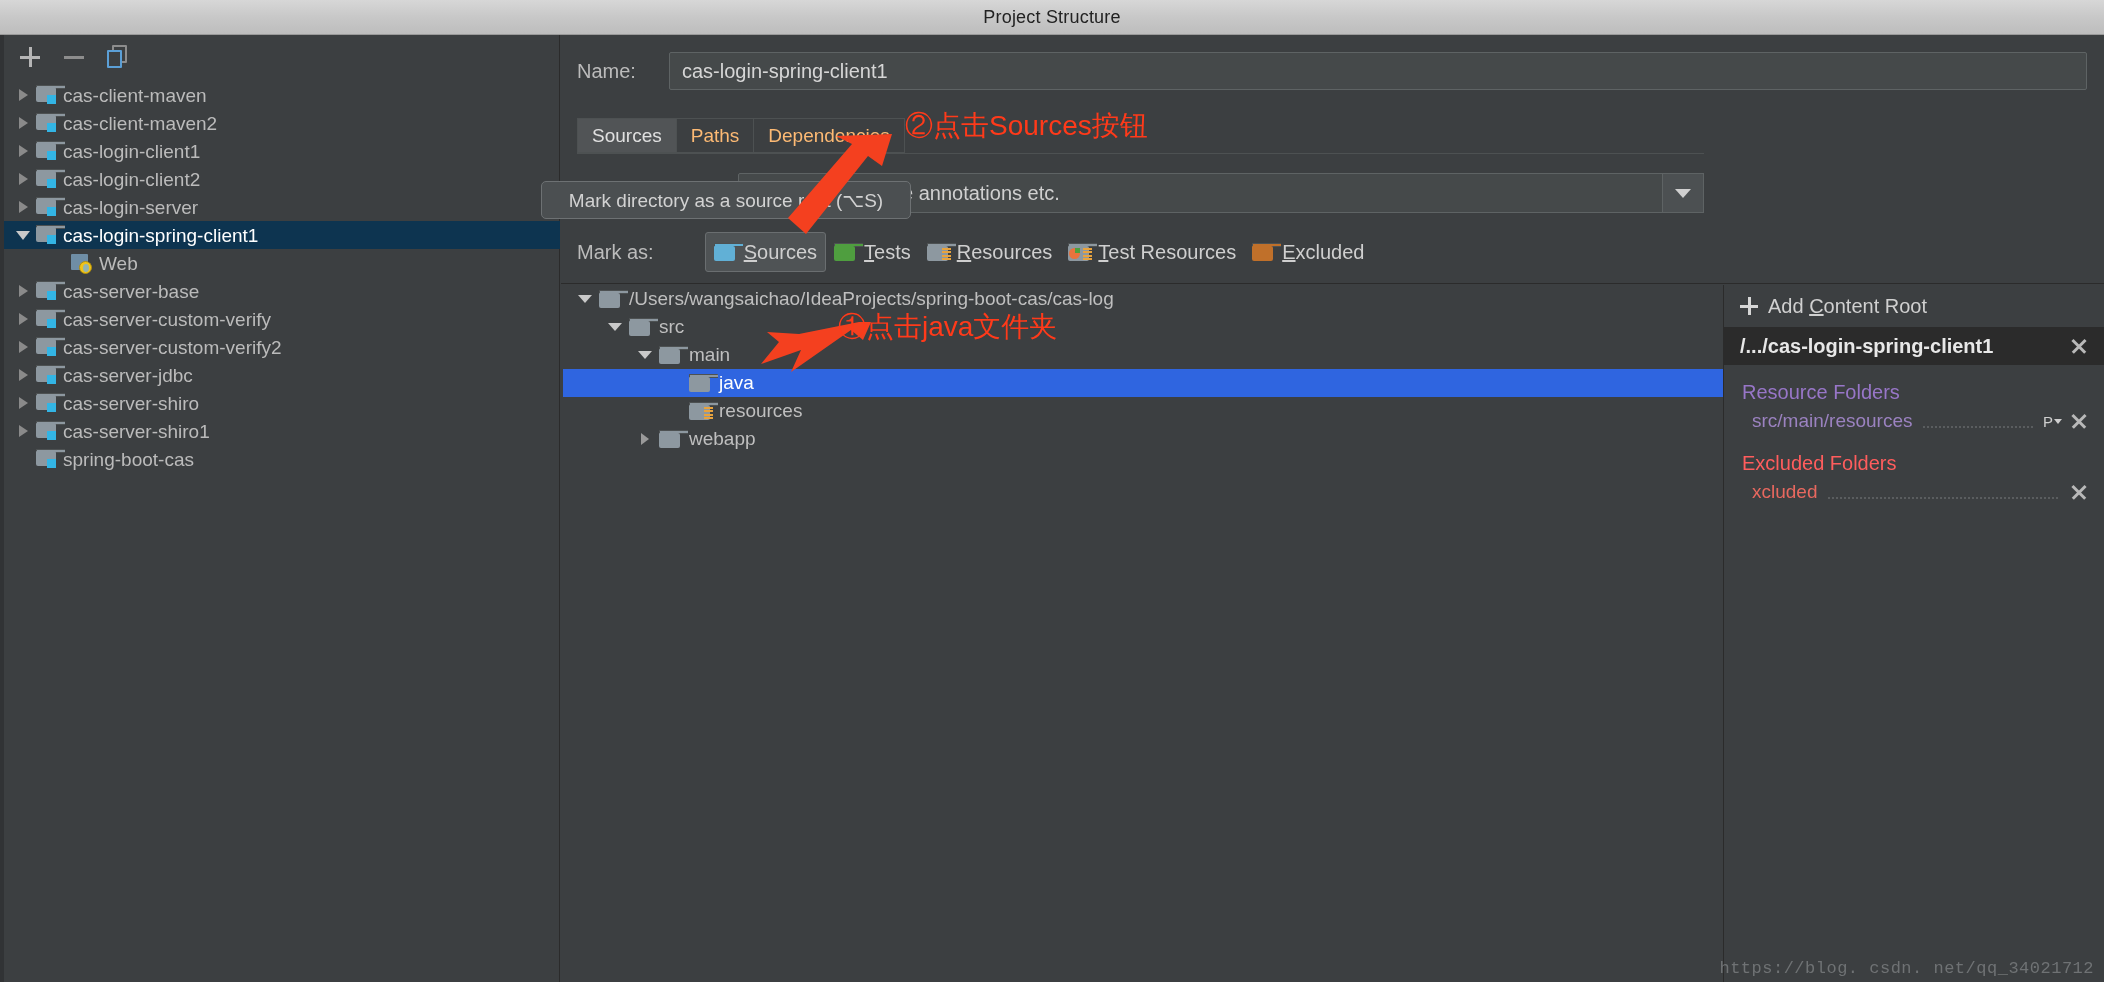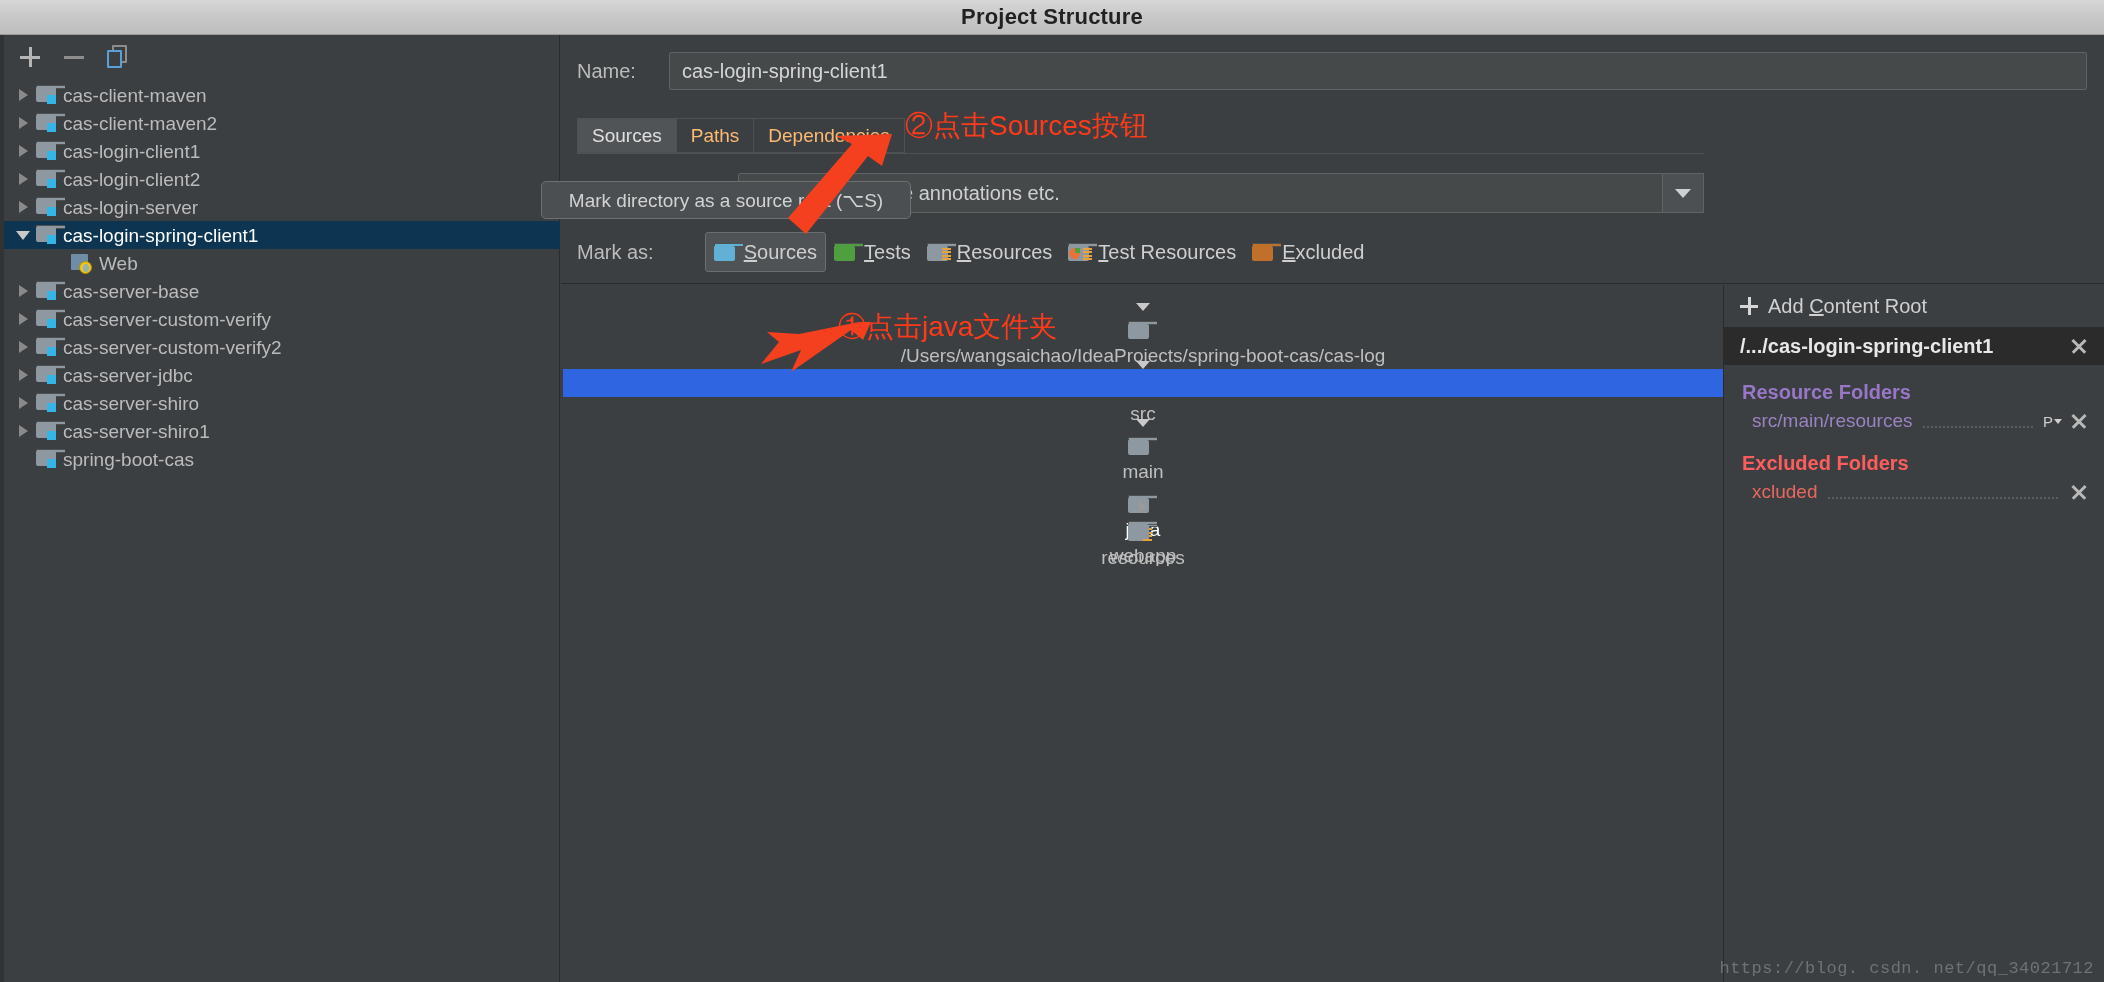--- a/index.html
+++ b/index.html
@@ -11,21 +11,21 @@
   }
   #app { position: relative; width: 2104px; height: 982px; background: #3c3f41; }
 
   
   .titlebar {
     position: absolute; left: 0; top: 0; width: 2104px; height: 35px;
     background: linear-gradient(to bottom, #d7d7d7 0%, #c8c8c8 50%, #bdbdbd 100%);
     border-bottom: 1px solid #9a9a9a;
     display: flex; align-items: center; justify-content: center;
   }
-  .titlebar-text { font-size: 22px; color: #222; font-weight: 700; letter-spacing: .2px; }
+  .titlebar-text { font-size: 18px; color: #222; font-weight: 400; letter-spacing: .2px; }
 
   
   .left-panel {
     position: absolute; left: 0; top: 35px; width: 560px; height: 947px;
     background: #3c3f41; border-right: 1px solid #2b2b2b;
   }
   .left-edge { position: absolute; left: 0; top: 0; width: 4px; height: 947px; background: #313335; }
   .toolbar { position: absolute; left: 8px; top: 2px; width: 540px; height: 40px; display: flex; align-items: center; }
   .tb-btn { width: 44px; height: 36px; display: flex; align-items: center; justify-content: center; cursor: default; }
   .tb-plus { position: relative; width: 20px; height: 20px; }
@@ -104,21 +104,21 @@
   .f-green .fld, .f-green .tab { background: #4f9e3f; }
   .f-grey .fld, .f-grey .tab { background: #8d98a0; }
   .f-orange .fld, .f-orange .tab { background: #c0702a; }
   .f-ico .lines { position: absolute; right: 0; top: 5px; width: 9px; height: 13px; display: flex; flex-direction: column; justify-content: space-between; }
   .f-ico .lines b { display: block; height: 2px; background: #e8a33d; }
   .f-ico .pie { position: absolute; left: 1px; top: 5px; width: 11px; height: 11px; border-radius: 50%; background: #e8733d; }
   .f-ico .pie::after { content: ""; position: absolute; left: 5.5px; top: 0; width: 5.5px; height: 5.5px; background: #4f9e3f; }
 
   
   .src-tree { position: absolute; left: 2px; top: 250px; width: 1160px; }
-  .src-row { position: relative; height: 28px; display: flex; align-items: center; white-space: nowrap; flex-direction: column; }
+  .src-row { position: relative; height: 28px; display: flex; align-items: center; white-space: nowrap; }
   .src-row.selected { background: #2f65e0; }
   .src-arrow { width: 28px; flex: 0 0 28px; display: flex; align-items: center; justify-content: center; }
   .src-arrow i { width: 0; height: 0; border-left: 8px solid #9a9a9a; border-top: 6px solid transparent; border-bottom: 6px solid transparent; }
   .src-arrow.open i { border-left: 7px solid transparent; border-right: 7px solid transparent; border-top: 8px solid #c9c9c9; border-bottom: 0; }
   .src-label { font-size: 19px; color: #bfbfbf; }
   .src-row.selected .src-label { color: #ffffff; }
 
   .vdiv { position: absolute; left: 1162px; top: 250px; width: 1px; height: 697px; background: #2b2b2b; }
   .hdiv { position: absolute; left: 0; top: 248px; width: 1543px; height: 1px; background: #2b2b2b; }
 
@@ -133,21 +133,21 @@
   .cr-add-label u { text-decoration: underline; }
 
   .cr-root { height: 38px; background: #2b2b2b; display: flex; align-items: center; padding: 0 14px 0 16px; }
   .cr-root-text { font-size: 20px; color: #e8e8e8; font-weight: bold; flex: 1; }
   .x-ico { width: 22px; height: 22px; position: relative; flex: 0 0 22px; }
   .x-ico::before, .x-ico::after { content: ""; position: absolute; left: 2px; top: 9.5px; width: 18px; height: 2.5px; background: #b9b9b9; }
   .x-ico::before { transform: rotate(45deg); }
   .x-ico::after { transform: rotate(-45deg); }
 
   .cr-section { margin-top: 10px; }
-  .cr-sec-title { font-size: 20px; font-weight: bold; padding: 6px 0 2px 18px; }
+  .cr-sec-title { font-size: 20px; font-weight: normal; padding: 6px 0 2px 18px; }
   .cr-res-title { color: #9876c8; }
   .cr-exc-title { color: #ff5d5d; }
   .cr-item { display: flex; align-items: center; padding: 4px 14px 4px 28px; gap: 6px; }
   .cr-item-text { font-size: 19px; white-space: nowrap; }
   .cr-res-text { color: #9b82c0; }
   .cr-exc-text { color: #e8685f; }
   .cr-dots { flex: 1; border-bottom: 2px dotted #5a5d5f; height: 14px; margin: 0 4px; }
   .cr-prop { font-size: 15px; color: #cfcfcf; display: flex; align-items: center; gap: 1px; }
   .cr-prop i { width: 0; height: 0; border-left: 4px solid transparent; border-right: 4px solid transparent; border-top: 5px solid #cfcfcf; }
 

